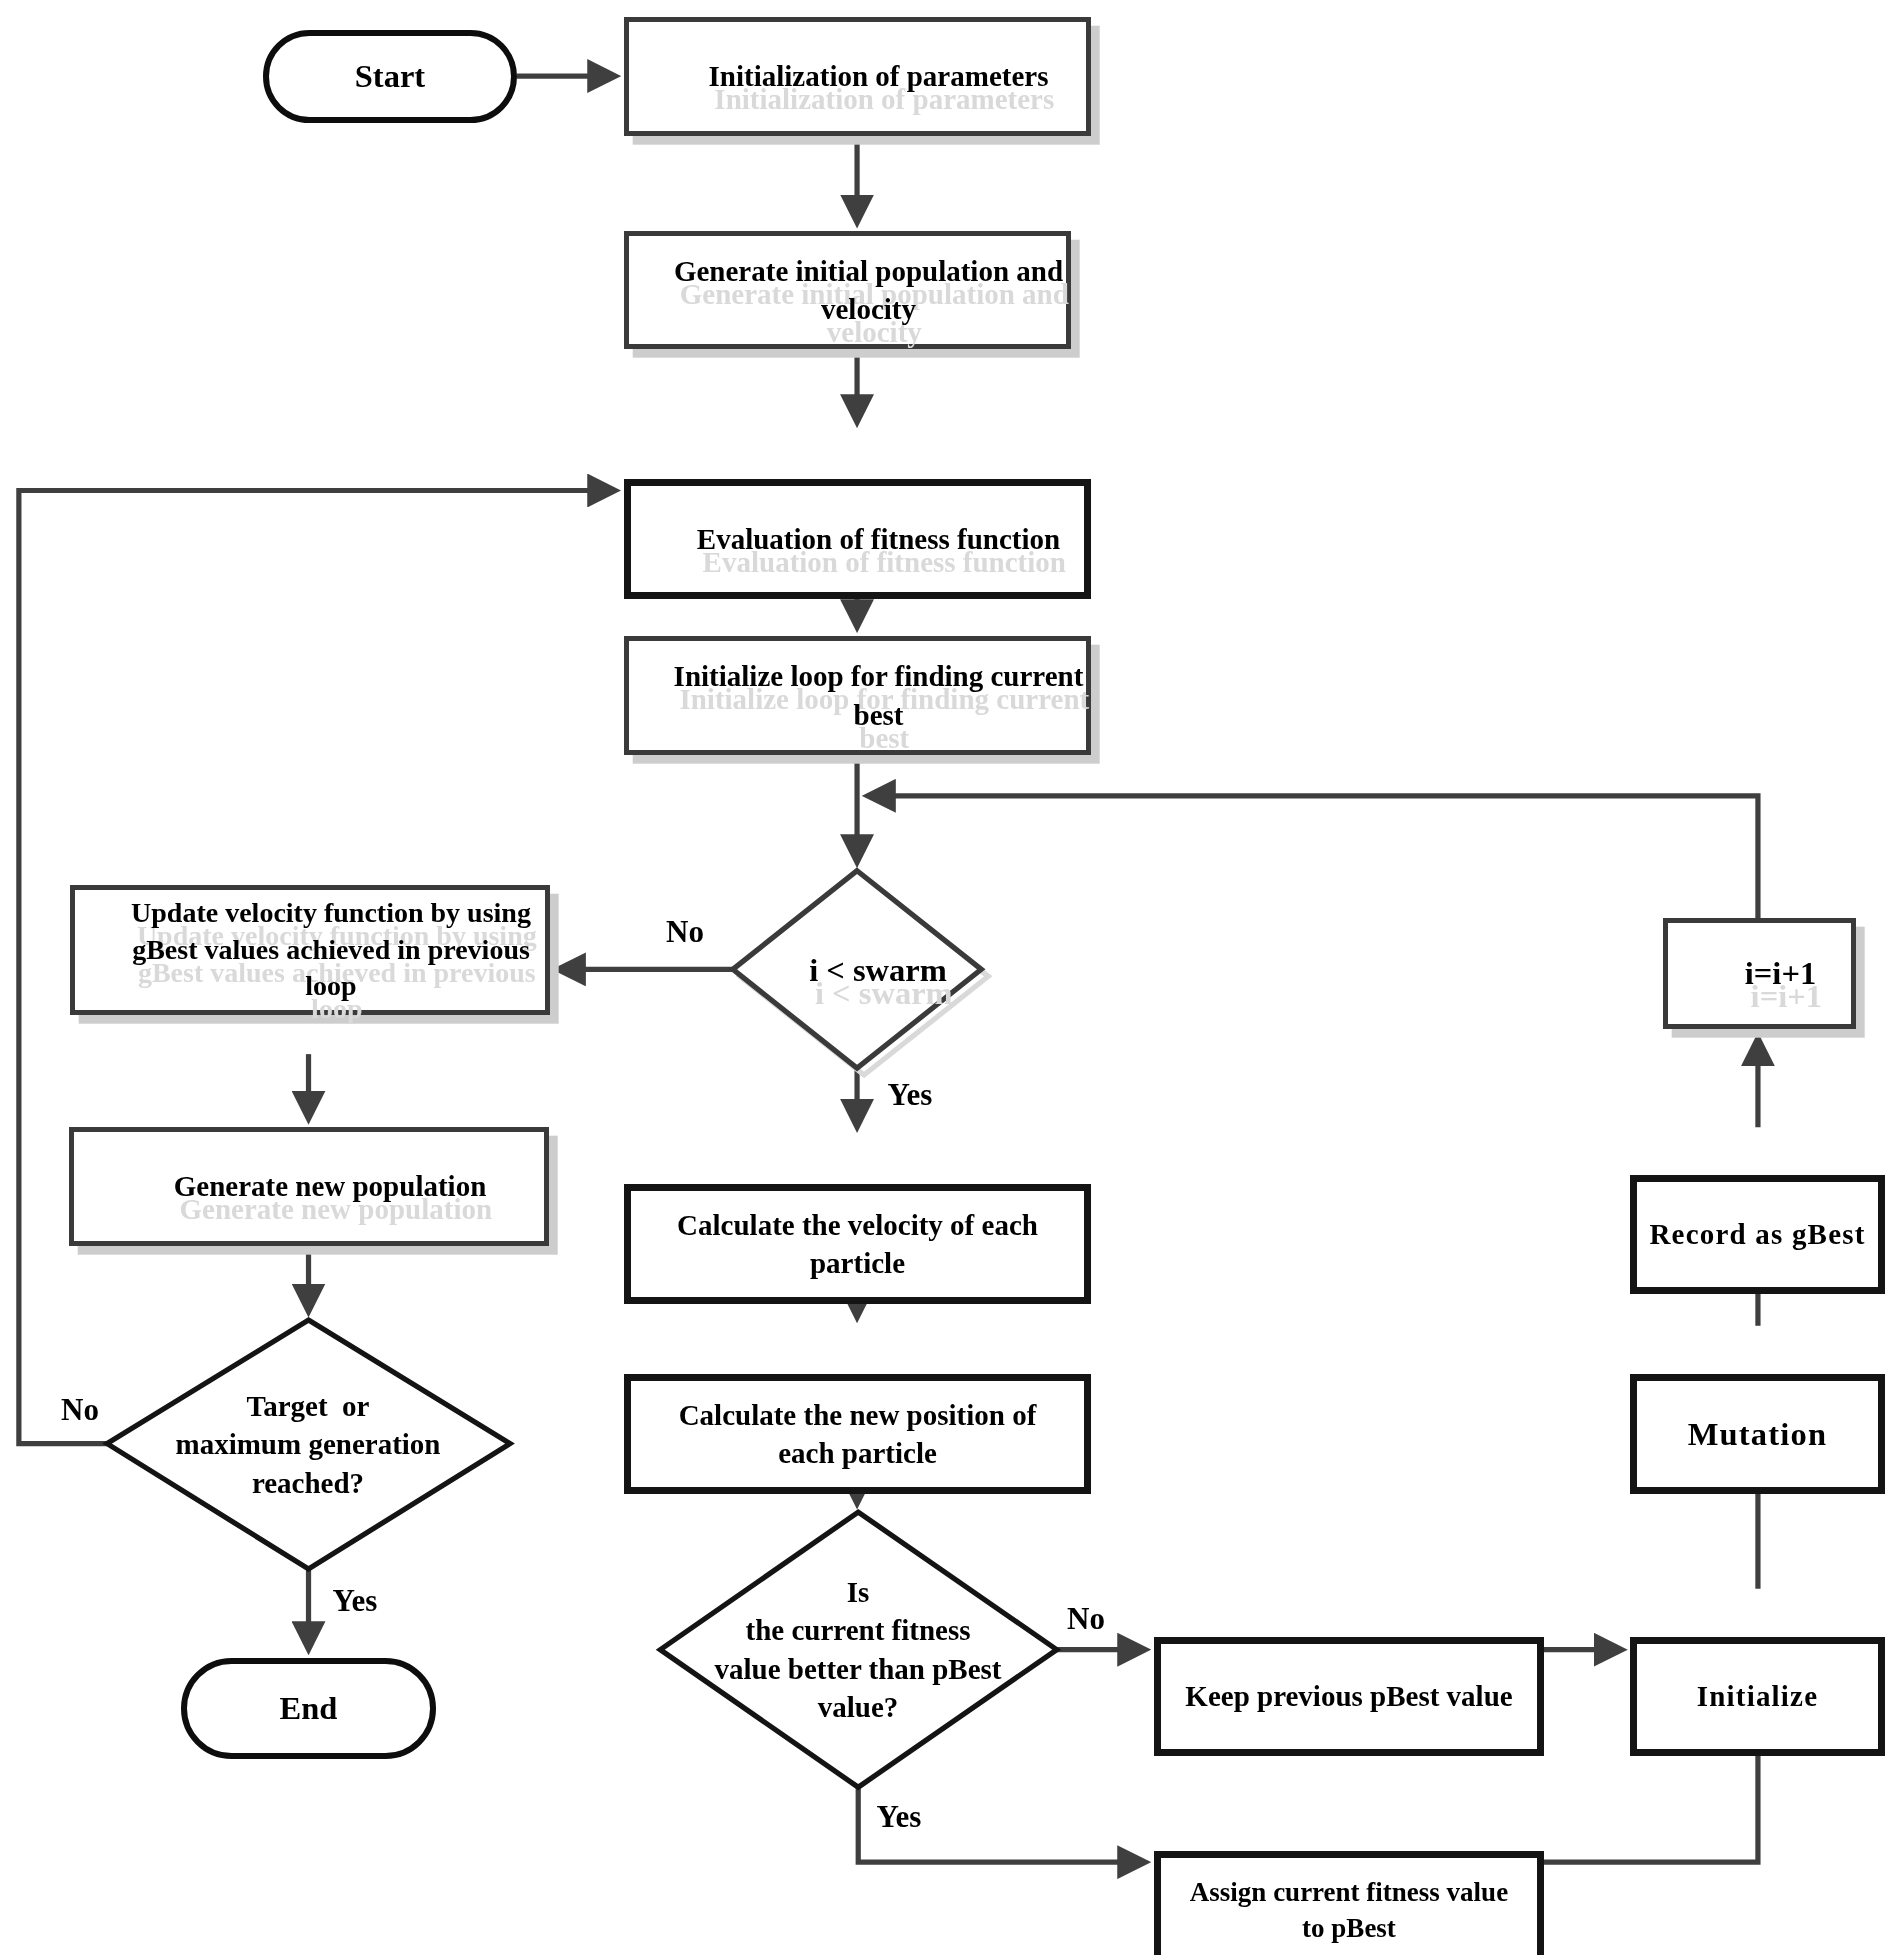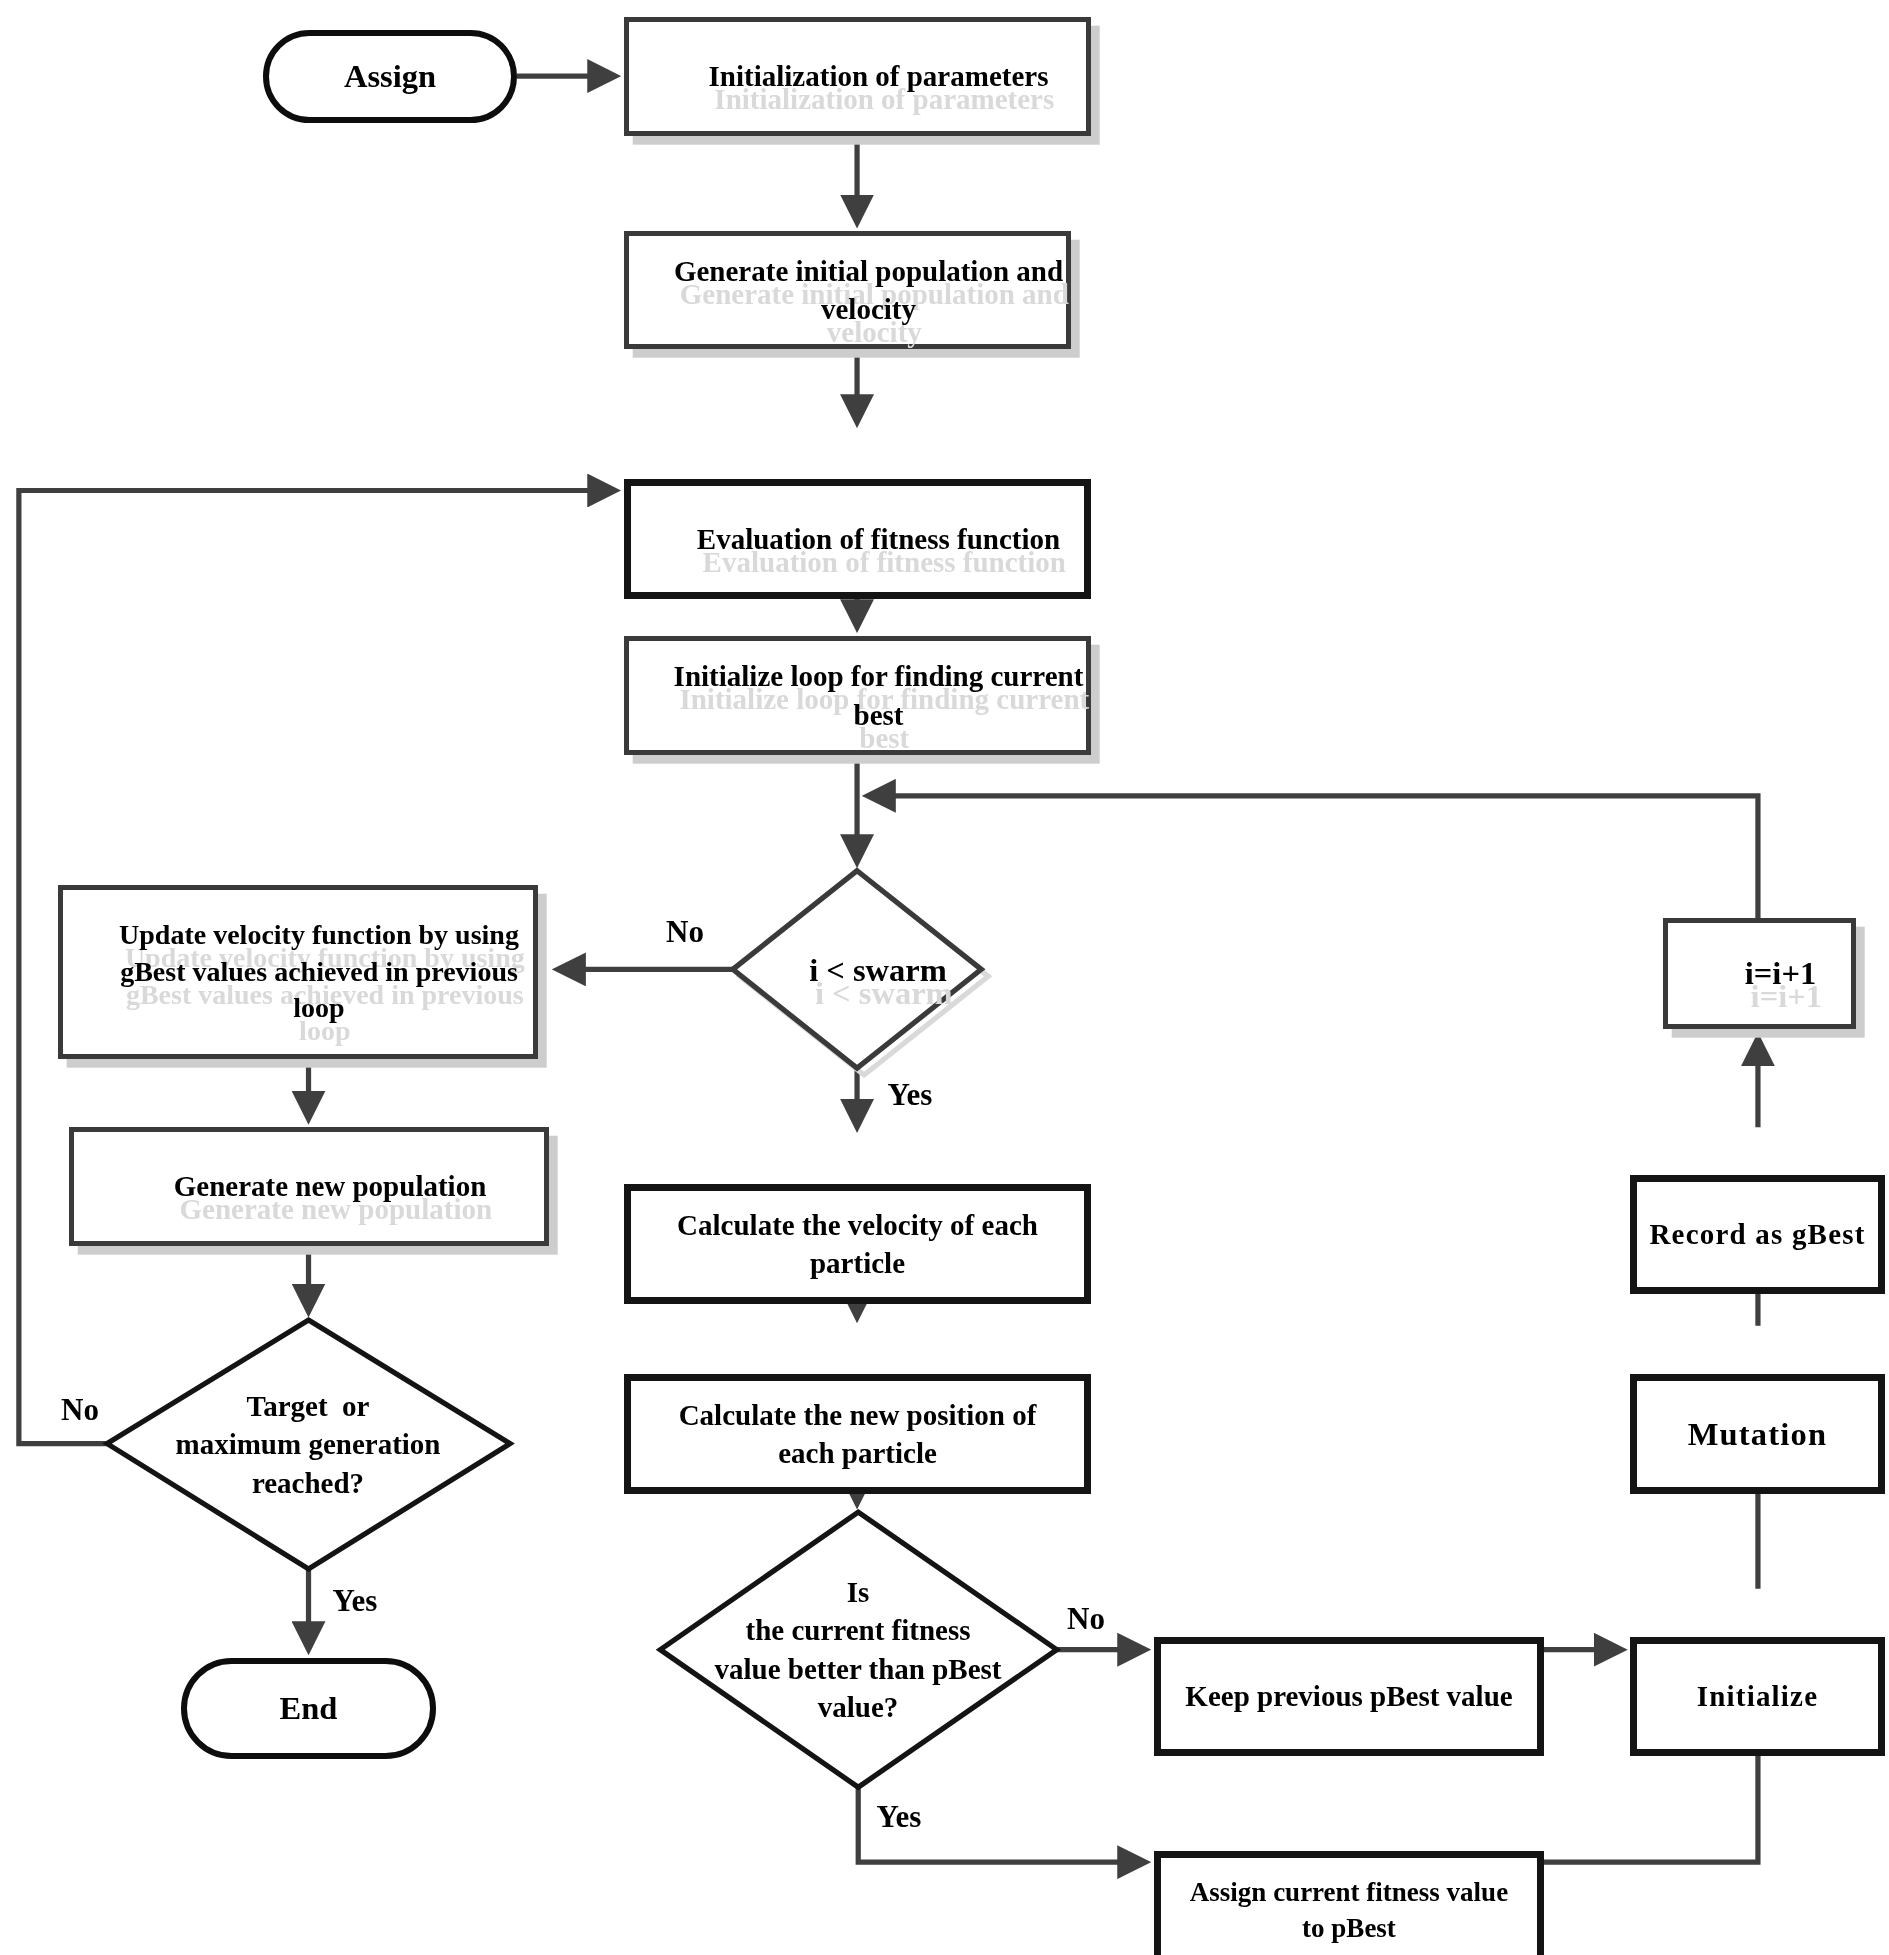--- a/index.html
+++ b/index.html
@@ -93,21 +93,21 @@
     <path class="edge" d="M3028 2284 L3028 2163" marker-end="url(#ah)"></path>
     <path class="edge" d="M3028 1942 L3028 1790" marker-end="url(#ah)"></path>
 
     <polygon class="dia-echo" points="1488,1512 1702,1682 1488,1852 1274,1682"></polygon>
     <polygon class="dia-gray" points="1476,1500 1690,1670 1476,1840 1262,1670"></polygon>
     <polygon class="dia" points="531,2274 878,2487 531,2703 184,2487"></polygon>
     <polygon class="dia" points="1478,2605 1820,2842 1478,3079 1137,2842"></polygon>
   </svg>
 
   <div class="node terminator" style="left:263px;top:30px;width:254px;height:93px">
-    <span>Assign</span>
+    <span>Start</span>
   </div>
   <div class="node terminator" style="left:181px;top:1658px;width:255px;height:101px">
     <span>End</span>
   </div>
 
   <div class="node shadowed ghost" style="left:624px;top:17px;width:467px;height:119px">
     <span>Initialization of parameters</span>
   </div>
   <div class="node shadowed ghost" style="left:624px;top:231px;width:447px;height:118px">
     <span>Generate initial population and
@@ -122,21 +122,21 @@
   </div>
   <div class="node proc" style="left:624px;top:1136px;width:467px;height:120px">
     <span>Calculate the velocity of each
 particle</span>
   </div>
   <div class="node proc" style="left:624px;top:1326px;width:467px;height:120px">
     <span>Calculate the new position of
 each particle</span>
   </div>
 
-  <div class="node shadowed ghost fs48" style="left:58px;top:885px;width:480px;height:174px">
+  <div class="node shadowed ghost fs48" style="left:70px;top:885px;width:480px;height:130px">
     <span>Update velocity function by using
 gBest values achieved in previous
 loop</span>
   </div>
   <div class="node shadowed ghost" style="left:69px;top:1127px;width:480px;height:119px">
     <span>Generate new population</span>
   </div>
 
   <div class="node proc" style="left:1154px;top:1589px;width:390px;height:119px">
     <span>Keep previous pBest value</span>

